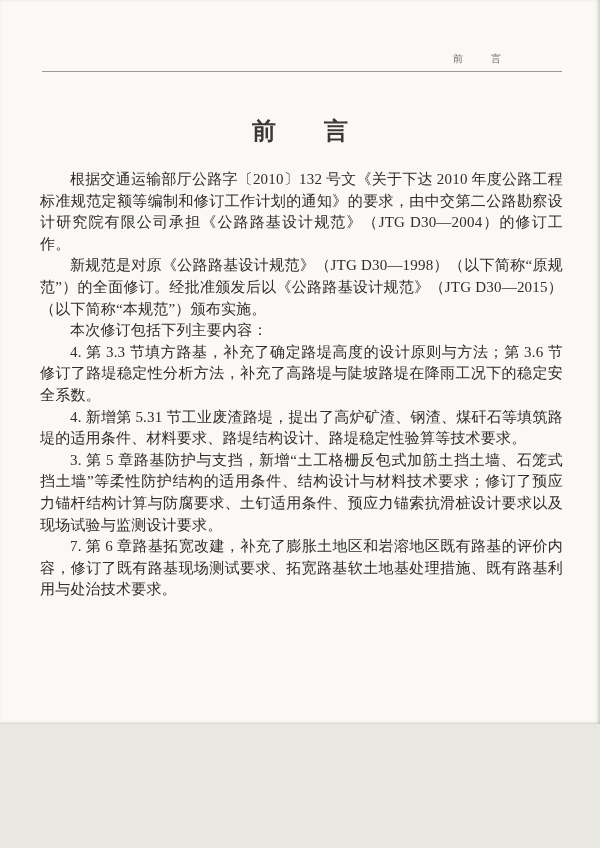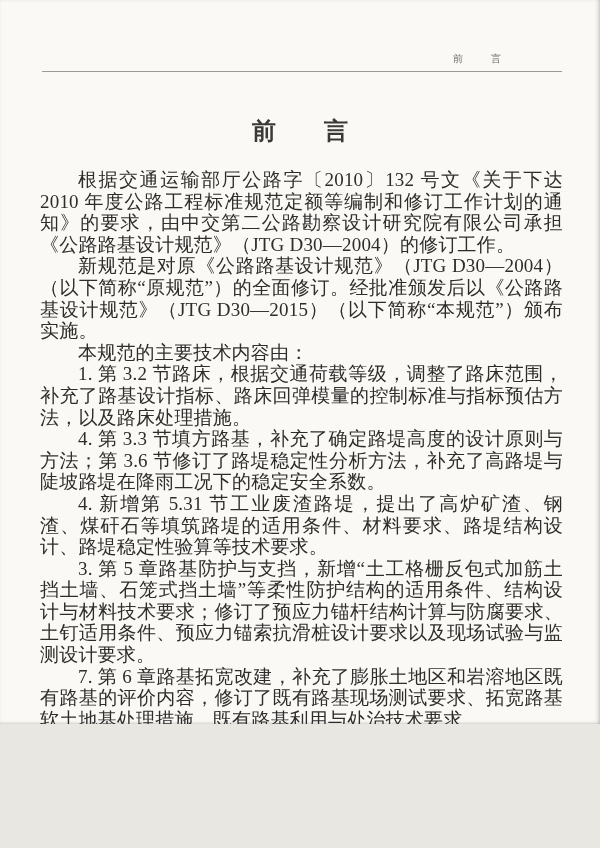--- a/index.html
+++ b/index.html
@@ -50,21 +50,21 @@
   }
   .content {
     position: absolute;
     top: 169px;
     left: 40px;
     right: 37px;
   }
   .content p {
     margin: 0;
     text-indent: 2em;
-    font-size: 19px;
+    font-size: 15px;
     line-height: 21.6px;
     text-align: justify;
     letter-spacing: 0.2px;
   }
   .page-footer {
     position: absolute;
     top: 766px;
     left: 0;
     width: 100%;
     text-align: center;
@@ -79,23 +79,22 @@
 <div class="page">
 
   <div class="running-header">前　言</div>
 
   <div class="header-rule"></div>
 
   <div class="page-title">前　　言</div>
 
   <div class="content">
     <p>根据交通运输部厅公路字〔2010〕132 号文《关于下达 2010 年度公路工程标准规范定额等编制和修订工作计划的通知》的要求，由中交第二公路勘察设计研究院有限公司承担《公路路基设计规范》（JTG D30—2004）的修订工作。</p>
-    <p>新规范是对原《公路路基设计规范》（JTG D30—2004）（以下简称“原规范”）的全面修订。经批准颁发后以《公路路基设计规范》（JTG D30—2015）（以下简称“本规范”）颁布实施。</p>
-    <p>本规范的主要技术内容由：</p>
-    <p>1. 第 3.2 节路床，根据交通荷载等级，调整了路床范围，补充了路基设计指标、路床回弹模量的控制标准与指标预估方法，以及路床处理措施。</p>
+    <p>新规范是对原《公路路基设计规范》（JTG D30—1998）（以下简称“原规范”）的全面修订。经批准颁发后以《公路路基设计规范》（JTG D30—2015）（以下简称“本规范”）颁布实施。</p>
+    <p>本次修订包括下列主要内容：</p>
     <p>4. 第 3.3 节填方路基，补充了确定路堤高度的设计原则与方法；第 3.6 节修订了路堤稳定性分析方法，补充了高路堤与陡坡路堤在降雨工况下的稳定安全系数。</p>
     <p>4. 新增第 5.31 节工业废渣路堤，提出了高炉矿渣、钢渣、煤矸石等填筑路堤的适用条件、材料要求、路堤结构设计、路堤稳定性验算等技术要求。</p>
     <p>3. 第 5 章路基防护与支挡，新增“土工格栅反包式加筋土挡土墙、石笼式挡土墙”等柔性防护结构的适用条件、结构设计与材料技术要求；修订了预应力锚杆结构计算与防腐要求、土钉适用条件、预应力锚索抗滑桩设计要求以及现场试验与监测设计要求。</p>
     <p>7. 第 6 章路基拓宽改建，补充了膨胀土地区和岩溶地区既有路基的评价内容，修订了既有路基现场测试要求、拓宽路基软土地基处理措施、既有路基利用与处治技术要求。</p>
 
   </div>
 
   <div class="page-footer">— 1 —</div>
 
 </div>

